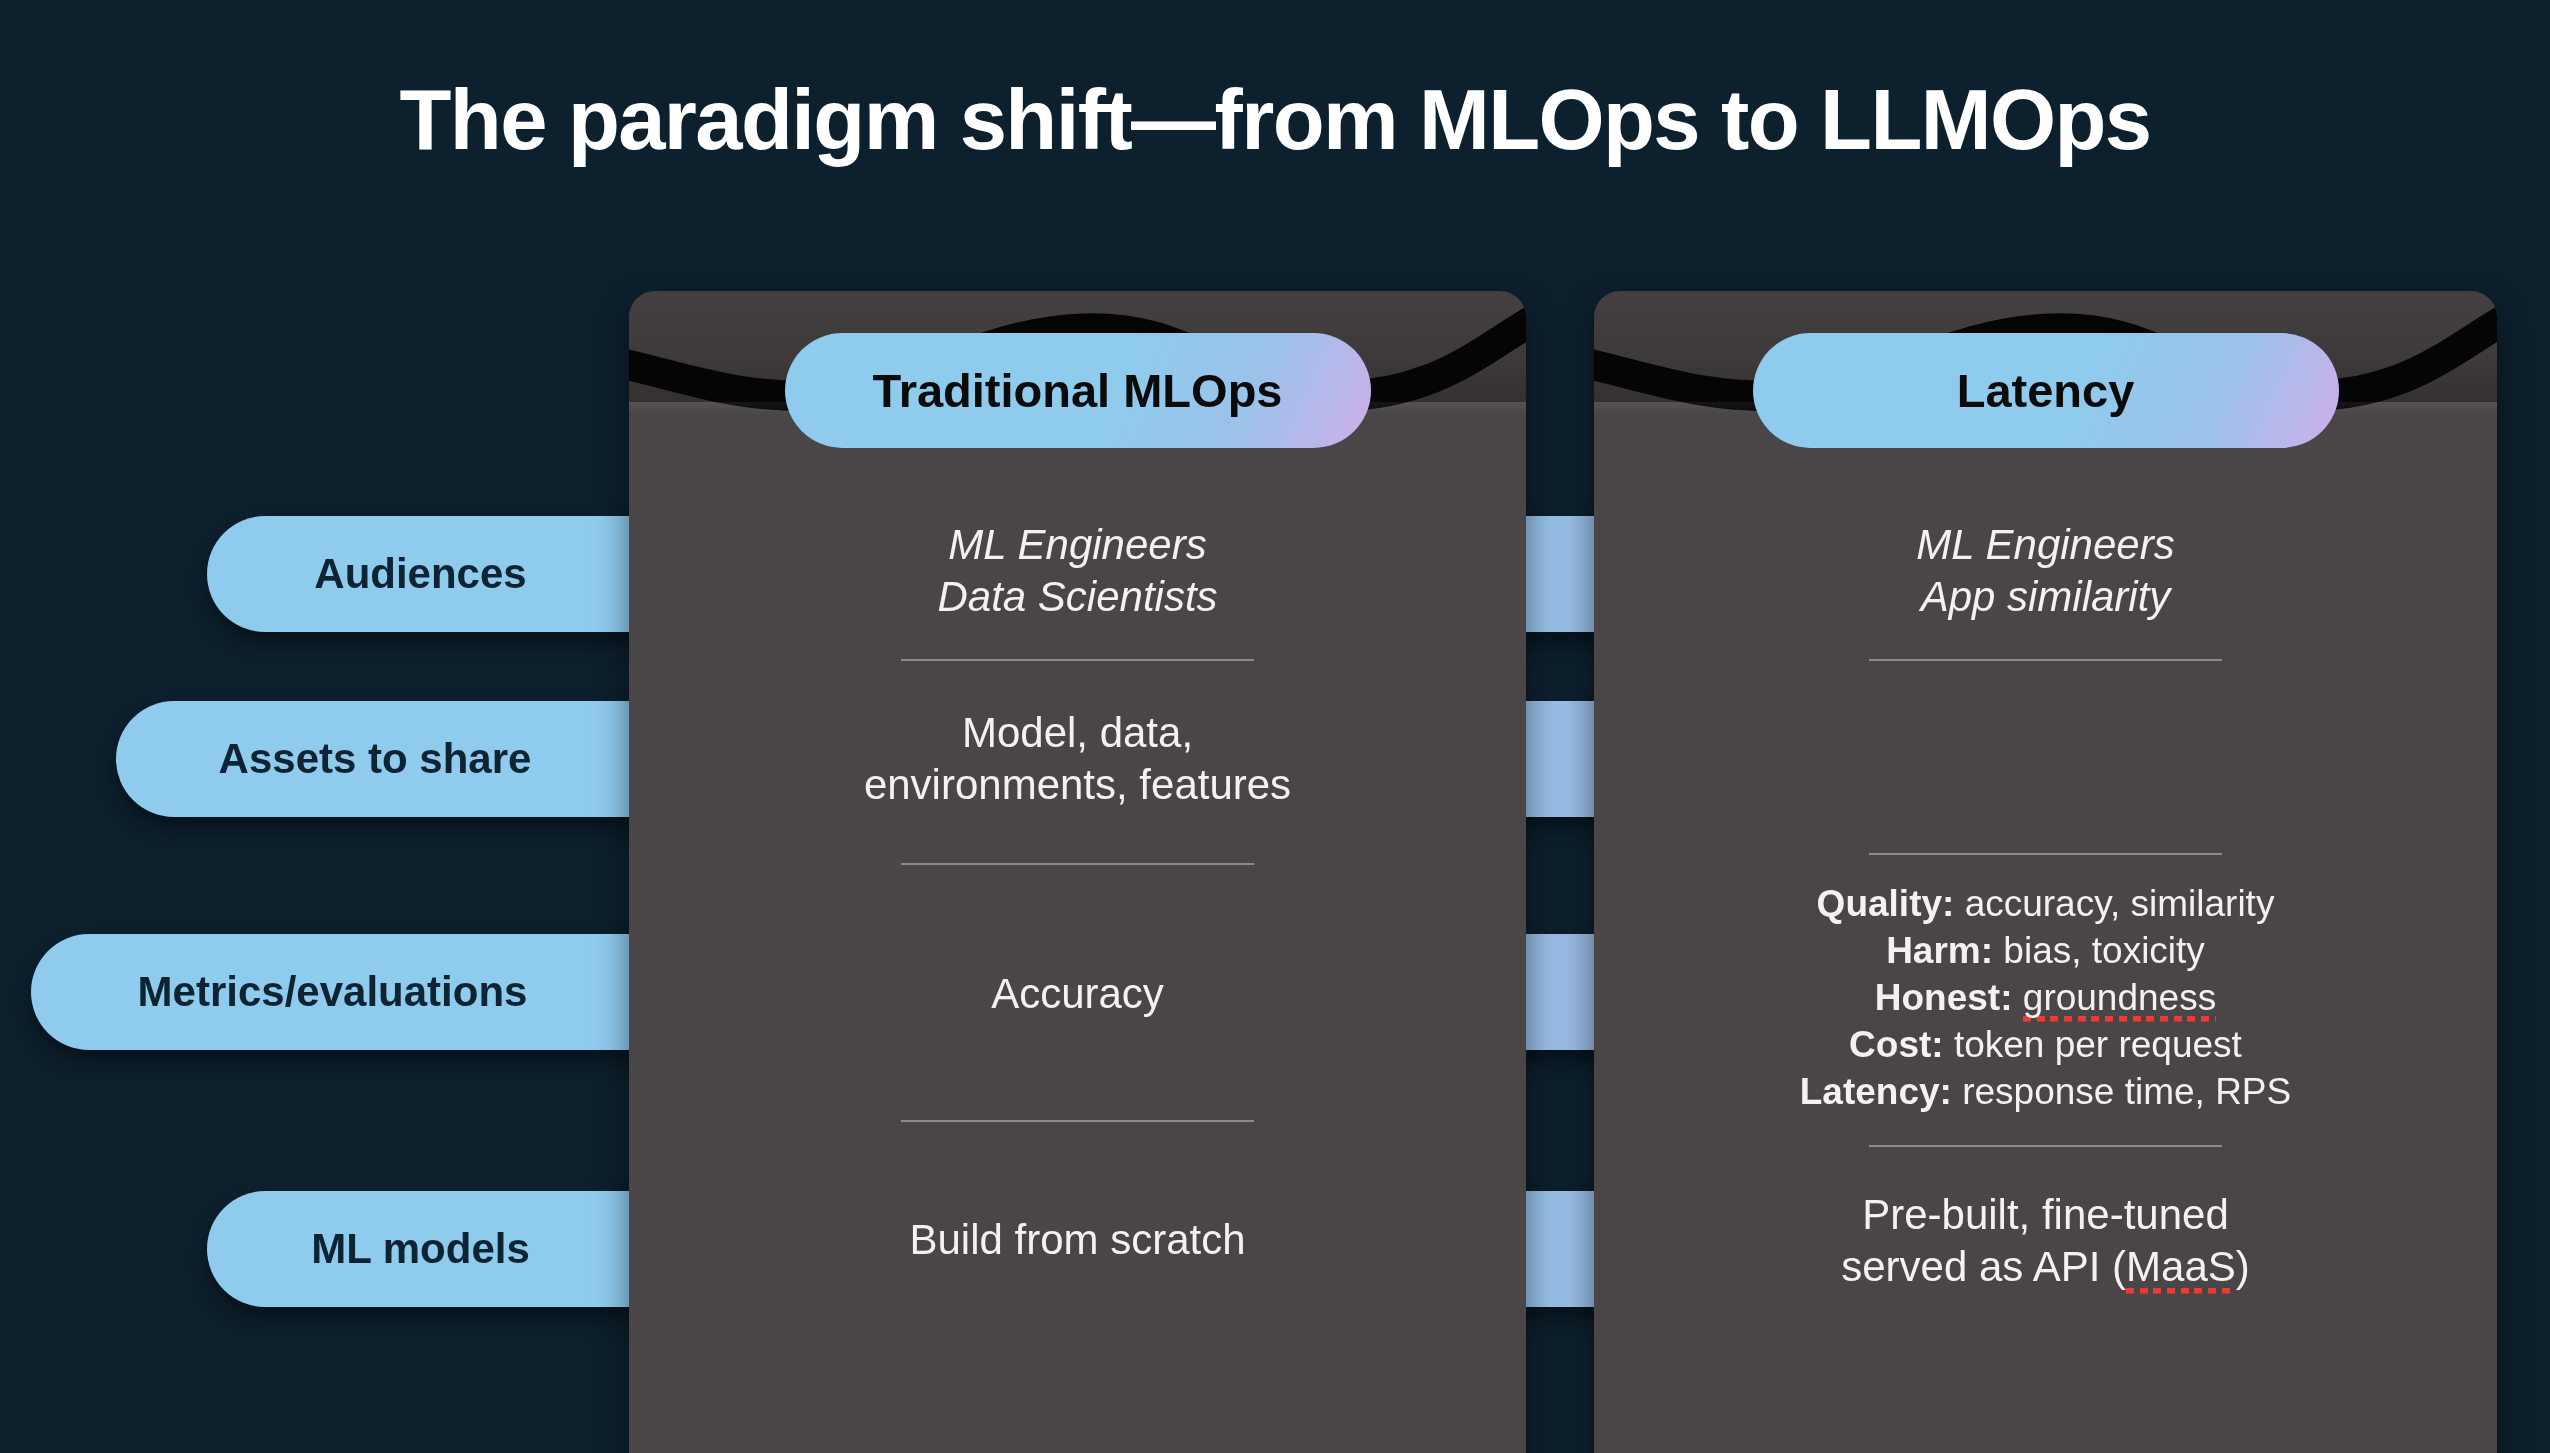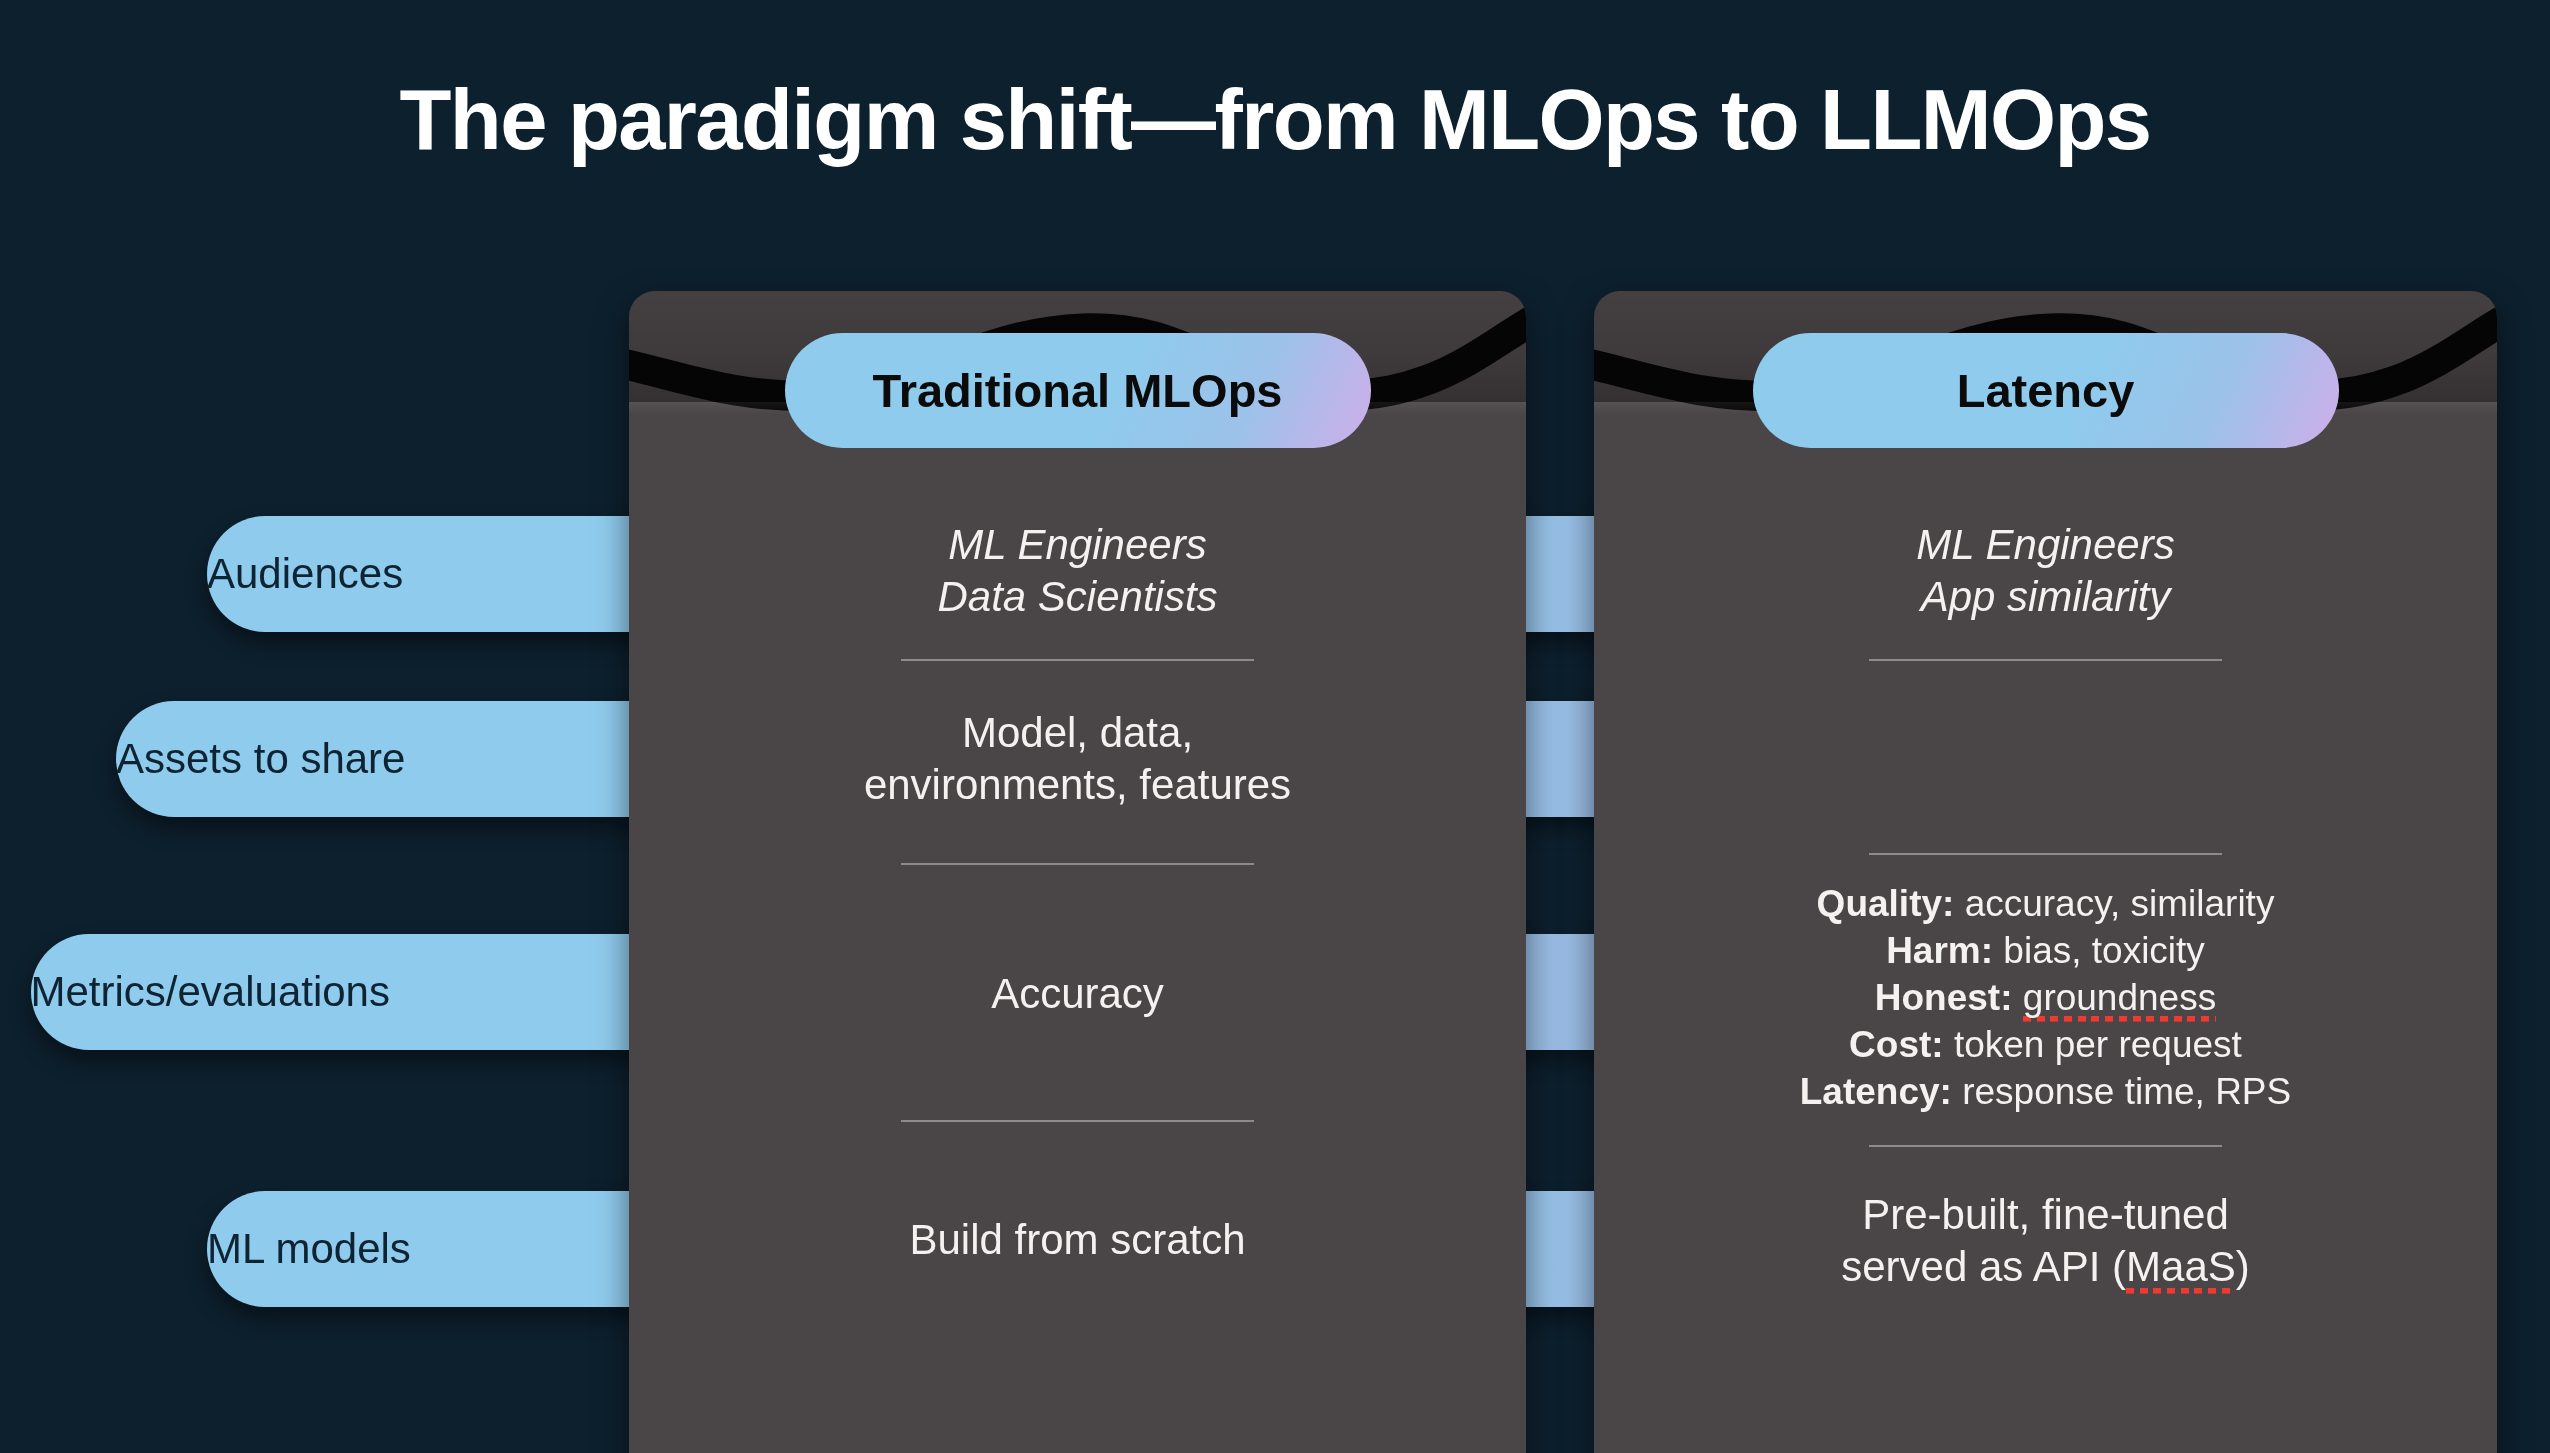--- a/index.html
+++ b/index.html
@@ -19,21 +19,21 @@
     background:linear-gradient(90deg,#8fcbed 0%,#8fcbed 52%,#9db5df 68%,#a5b0e0 100%);
     box-shadow:0 11.2px 21px rgba(0,0,0,0.45);
     z-index:1;
   }
   .row-0{top:516px;left:207px;width:2234px;}
   .row-1{top:701px;left:116px;width:2325px;}
   .row-2{top:934px;left:30.5px;width:2411px;}
   .row-3{top:1191px;left:207px;width:2234px;}
   .row-label{
     position:absolute;top:0;left:0;height:116px;line-height:116px;
-    text-align:left;font-weight:normal;font-size:42px;color:#0e2433;
+    text-align:center;font-weight:bold;font-size:42px;color:#0e2433;
   }
   .row-0 .row-label{width:427px;}
   .row-1 .row-label{width:518px;}
   .row-2 .row-label{width:604px;}
   .row-3 .row-label{width:427px;}
   
   .panel{
     position:absolute;top:291px;height:1376px;border-radius:26px;
     background:#4a4546;overflow:hidden;z-index:2;
     box-shadow:0 14.5px 32px rgba(0,0,0,0.5);

